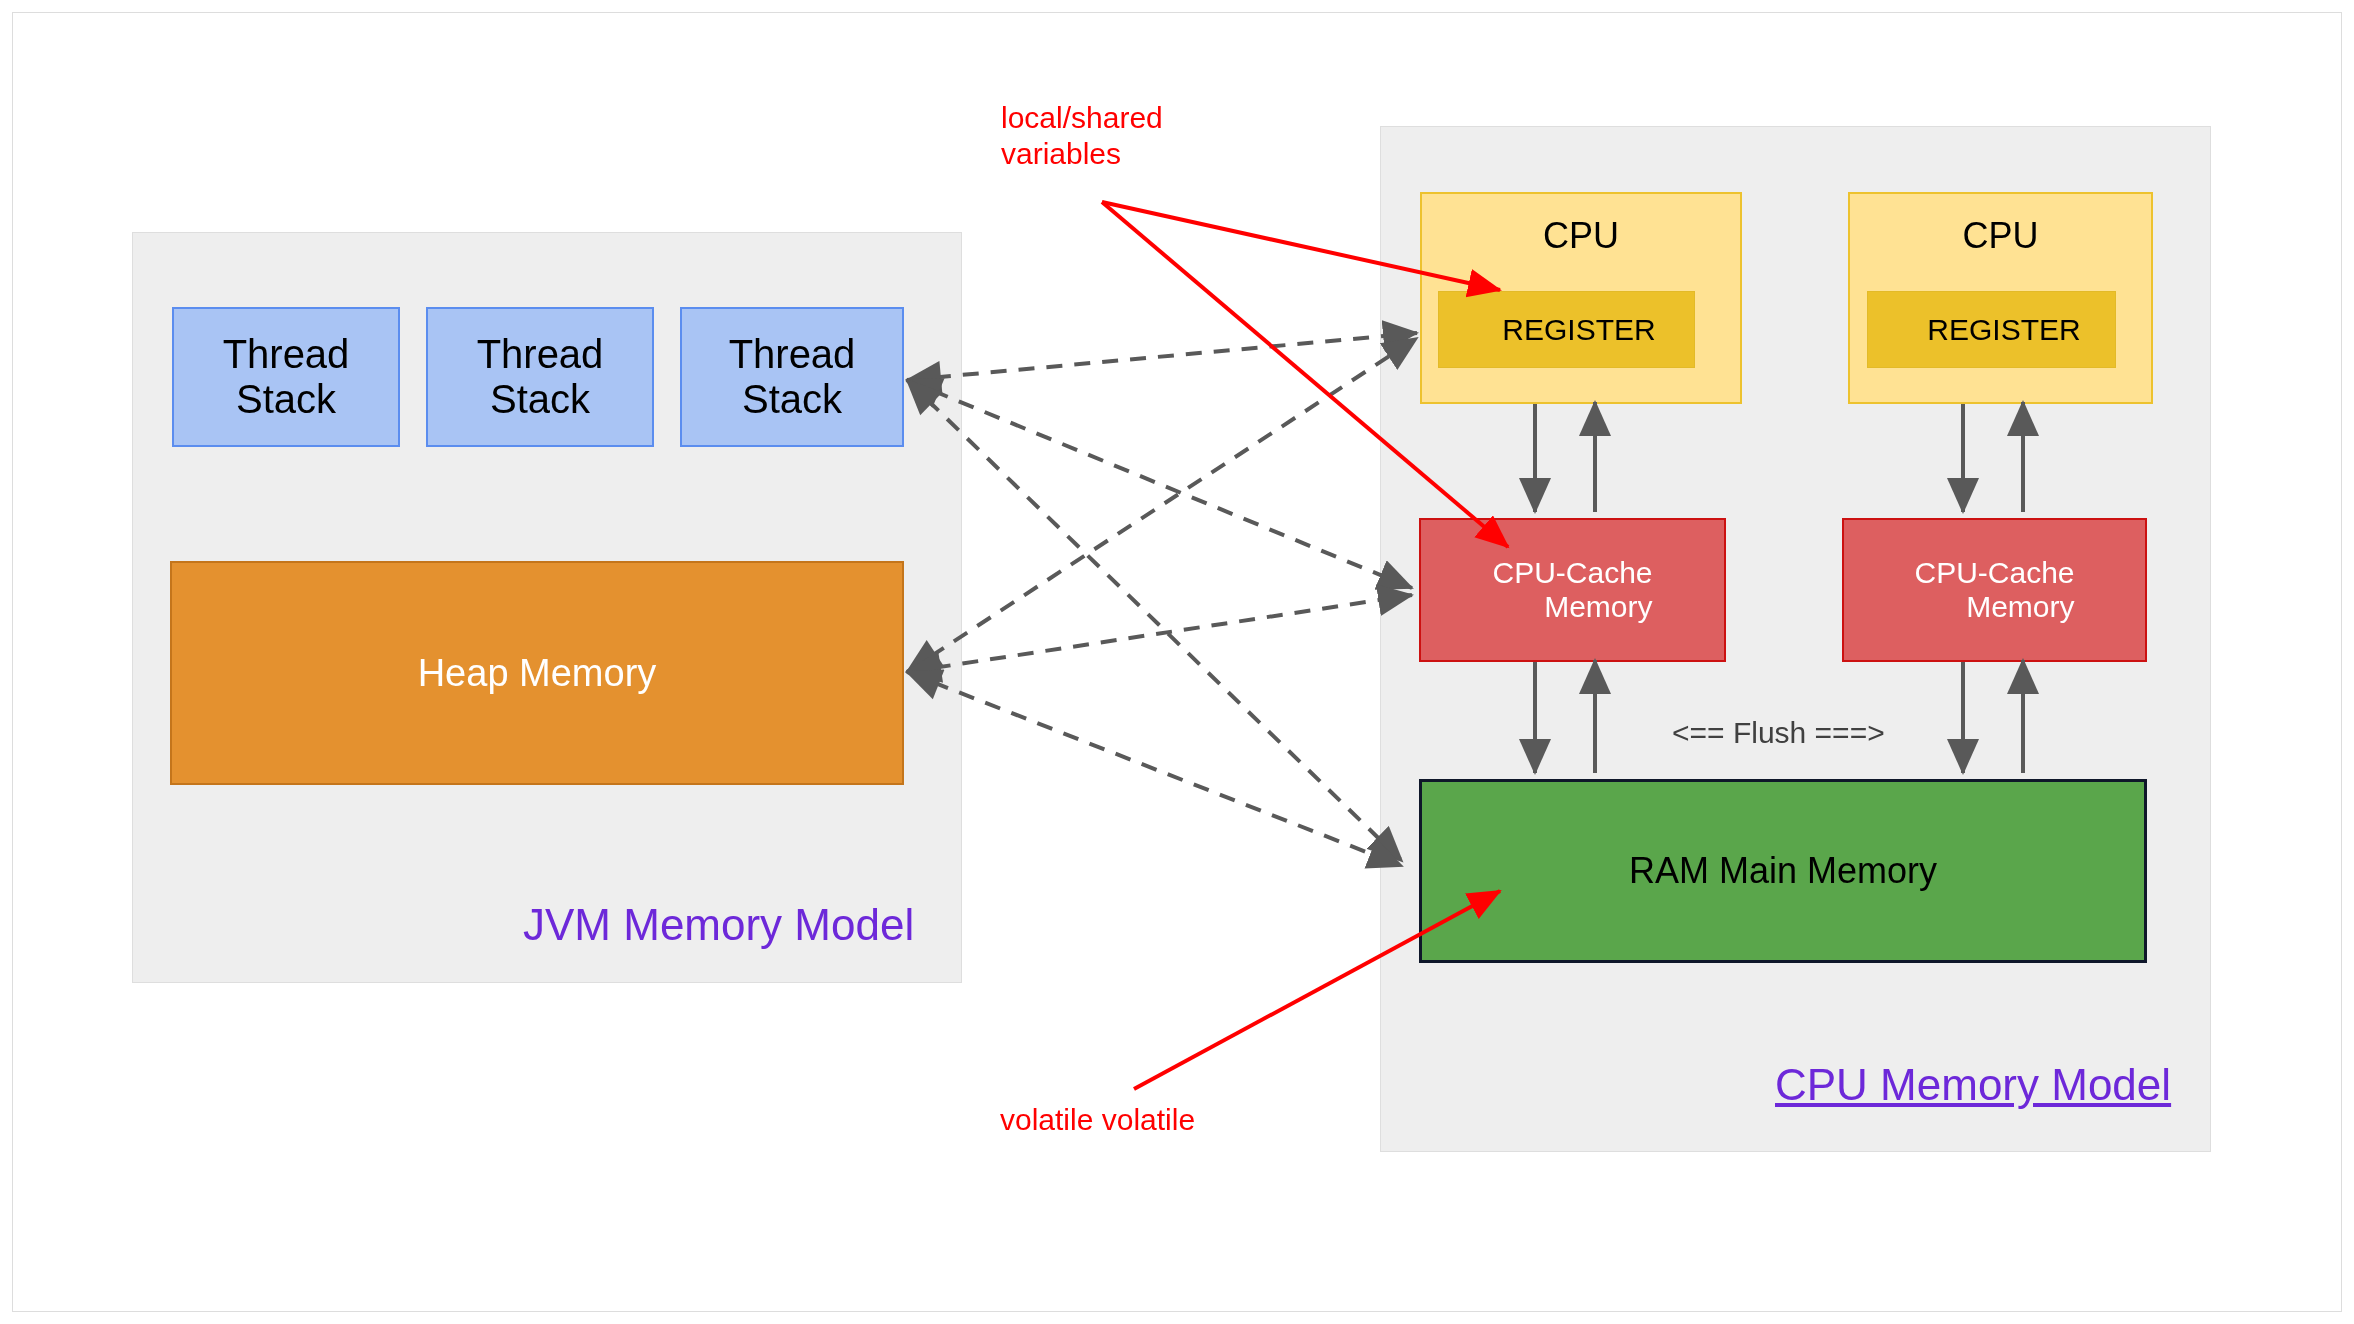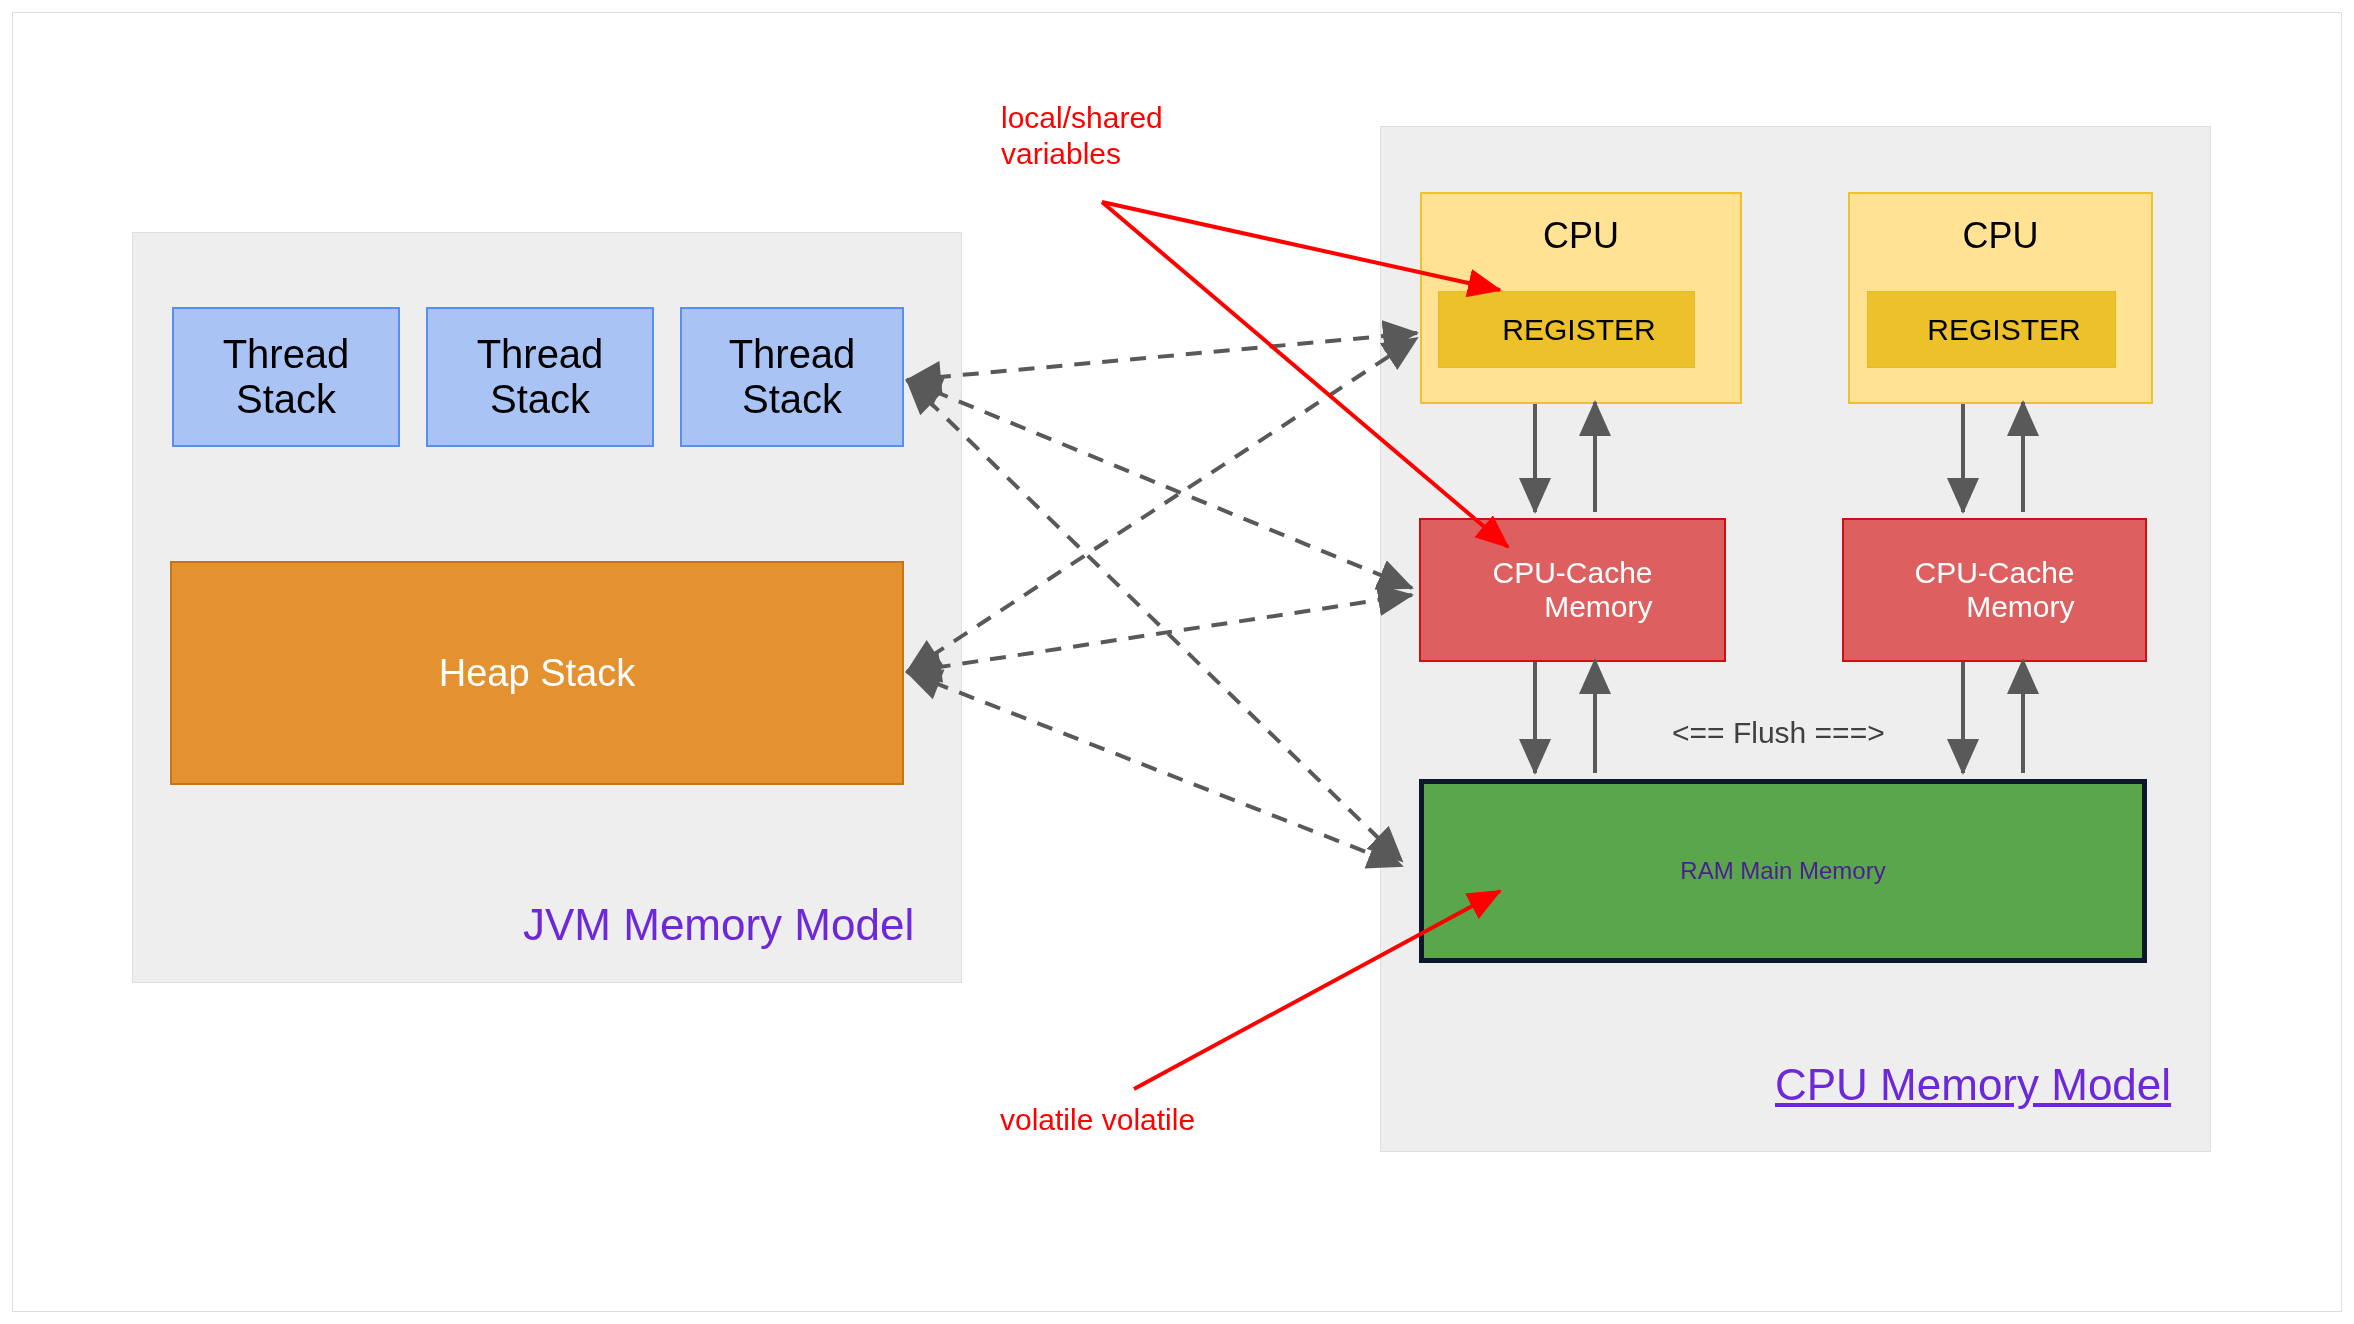--- a/index.html
+++ b/index.html
@@ -82,23 +82,23 @@
   }
   .cache {
     background: #dd5f60;
     border: 2px solid #cc1111;
     color: #ffffff;
     font-size: 30px;
     text-align: right;
   }
   .ram {
     background: #5aa64b;
-    border: 5px solid #0f172a;
-    color: #4c1d95;
-    font-size: 24px;
+    border: 3px solid #0f172a;
+    color: #000000;
+    font-size: 36px;
   }
 
   .ann {
     position: absolute;
     color: #ff0000;
     font-size: 30px;
     line-height: 1.2;
     white-space: pre-line;
   }
   .ann-flush {
@@ -125,21 +125,21 @@
 
   <div class="panel" style="left:132px; top:232px; width:830px; height:751px;"></div>
 
   <div class="node thread-stack" style="left: 172px; top: 307px; width: 228px; height: 140px; white-space: pre-line;">Thread
 Stack</div>
   <div class="node thread-stack" style="left: 426px; top: 307px; width: 228px; height: 140px; white-space: pre-line;">Thread
 Stack</div>
   <div class="node thread-stack" style="left: 680px; top: 307px; width: 224px; height: 140px; white-space: pre-line;">Thread
 Stack</div>
 
-  <div class="node heap" style="left:170px; top:561px; width:734px; height:224px;">Heap Stack</div>
+  <div class="node heap" style="left:170px; top:561px; width:734px; height:224px;">Heap Memory</div>
 
   <div class="panel-title" style="left:523px; top:900px;">JVM Memory Model</div>
 
   <div class="panel" style="left:1380px; top:126px; width:831px; height:1026px;"></div>
 
   <div class="node cpu" style="left:1420px; top:192px; width:322px; height:212px;">CPU</div>
   <div class="node register" style="left:1438px; top:291px; width:257px; height:77px;">REGISTER</div>
   <div class="node cache" style="left: 1419px; top: 518px; width: 307px; height: 144px; white-space: pre-line;">CPU-Cache
 Memory</div>
 

